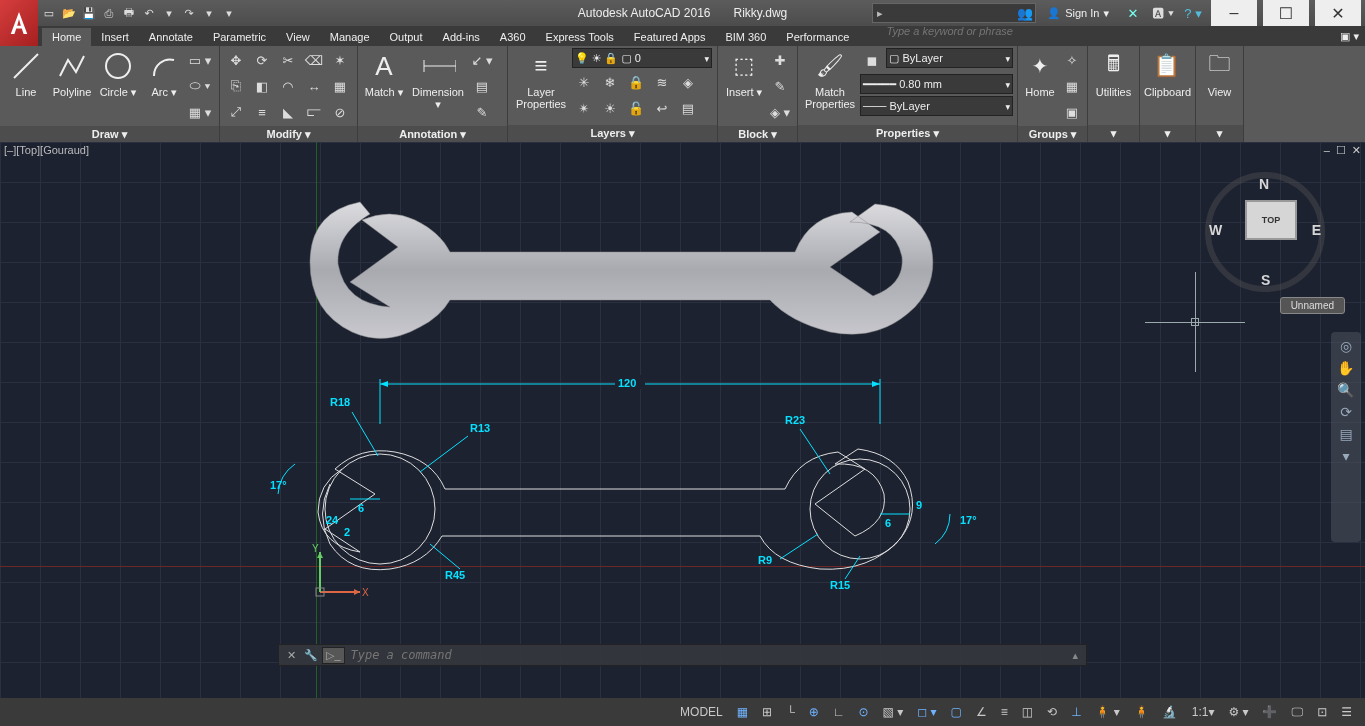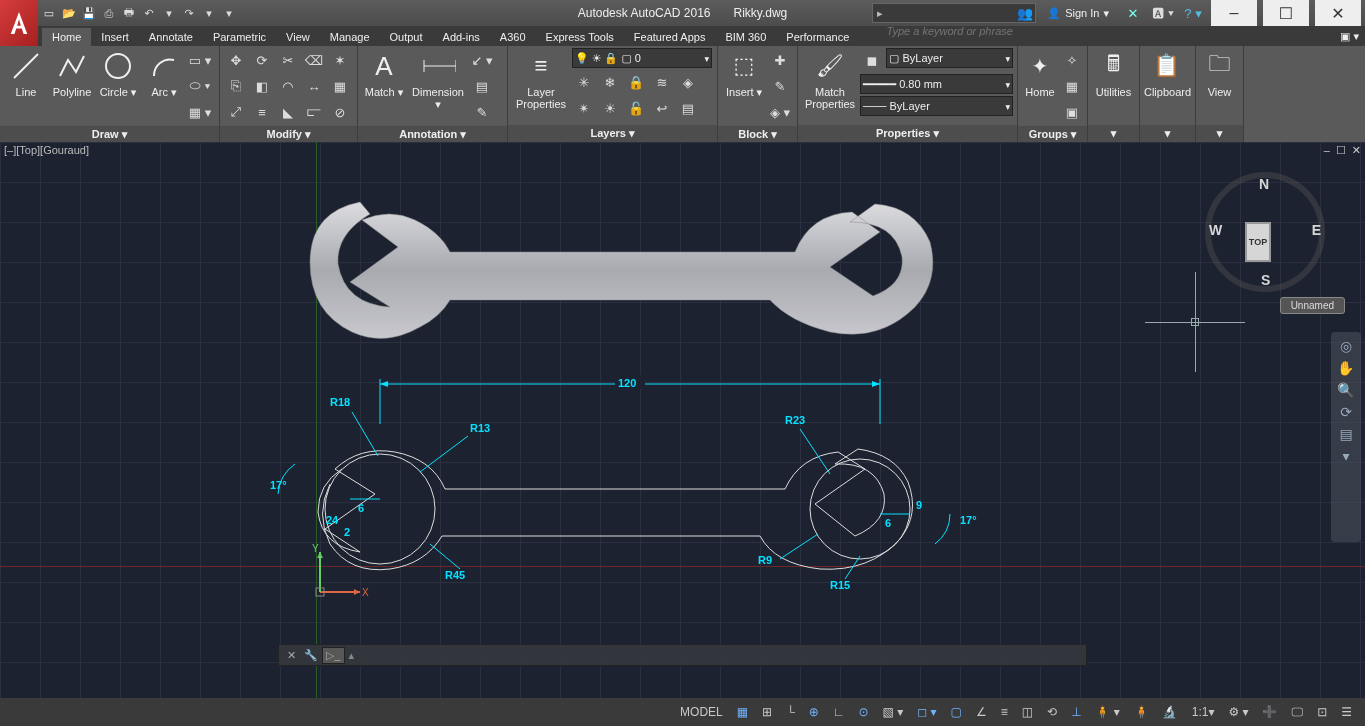--- a/index.html
+++ b/index.html
@@ -29,21 +29,21 @@
 .icon-grid { display:grid; grid-template-columns:repeat(4,24px); grid-auto-rows:24px; gap:2px; }
 .icon-grid span, .sm-ico { width:24px; height:24px; display:inline-flex; align-items:center; justify-content:center; color:#ddd; cursor:pointer; font-size:13px; }
 .dd { display:flex; align-items:center; background:#3a3a3a; border:1px solid #222; height:20px; color:#eee; font-size:11px; padding:0 2px; justify-content:space-between; cursor:pointer; }
 .dd small { color:#eee; }
 .drawing { position:absolute; top:142px; left:0; right:0; bottom:28px; background:#1c2230; overflow:hidden; }
 .grid-overlay { position:absolute; inset:0; background-image:linear-gradient(#2a3040 1px,transparent 1px),linear-gradient(90deg,#2a3040 1px,transparent 1px); background-size:40px 40px; }
 .viewlabel { position:absolute; top:2px; left:4px; color:#bbb; font-size:11px; }
 .viewctrls { position:absolute; top:2px; right:4px; display:flex; gap:6px; color:#ccc; }
 .viewcube-wrap { position:absolute; top:30px; right:40px; width:120px; height:120px; }
 .viewcube-ring { position:absolute; inset:0; border:6px solid rgba(80,80,80,0.45); border-radius:50%; }
-.viewcube { position:absolute; top:50px; left:40px; width:26px; height:40px; background:#d6d6d6; border:2px solid #999; display:flex; align-items:center; justify-content:center; font-size:9px; font-weight:bold; color:#333; cursor:pointer; }
+.viewcube { position:absolute; top:28px; left:40px; width:52px; height:40px; background:#d6d6d6; border:2px solid #999; display:flex; align-items:center; justify-content:center; font-size:9px; font-weight:bold; color:#333; cursor:pointer; }
 .nsew { position:absolute; color:#d6d6d6; font-weight:bold; font-size:14px; }
 .nsew.N { top:4px; left:54px; } .nsew.S { bottom:4px; left:56px; } .nsew.E { top:50px; right:4px; } .nsew.W { top:50px; left:4px; }
 .unnamed-badge { position:absolute; top:155px; right:20px; background:#555; border:1px solid #888; border-radius:3px; color:#ddd; font-size:10px; padding:2px 10px; cursor:pointer; }
 .navbar-right { position:absolute; top:190px; right:4px; width:30px; height:210px; background:rgba(80,85,95,0.5); border-radius:4px; display:flex; flex-direction:column; align-items:center; gap:6px; padding:6px 0; }
 .navbar-right span { color:#9ab; font-size:14px; cursor:pointer; }
 .ucs { position:absolute; left:310px; top:400px; }
 .crosshair { position:absolute; left:1195px; top:180px; pointer-events:none; }
 .crosshair::before, .crosshair::after { content:""; position:absolute; background:#9aa; }
 .crosshair::before { width:100px; height:1px; top:0; left:-50px; }
 .crosshair::after { width:1px; height:100px; top:-50px; left:0; }
@@ -434,20 +434,21 @@
       <polygon points="10,10 7,16 13,16" fill="#6c6"></polygon>
     <rect x="6" y="46" width="8" height="8" fill="none" stroke="#888"></rect>
     <text x="52" y="54" fill="#d64" font-size="10">X</text>
     <text x="2" y="10" fill="#6c6" font-size="10">Y</text>
   </svg>
 
   <div class="cmdline-wrap">
     <span class="x">✕</span>
     <span class="x">🔧</span>
     <span class="x" style="background:#575757;border:1px solid #222;padding:1px 3px">▷_</span>
+    <input placeholder="Type a command" style="">
     <span class="arrow">▴</span>
   </div>
 </div>
 
 <div class="sheettabs">
   <div class="sheettab active">Model</div>
   <div class="sheettab">Layout1</div>
   <div class="sheettab">Layout2</div>
   <div class="sheettab plus">+</div>
 </div>

